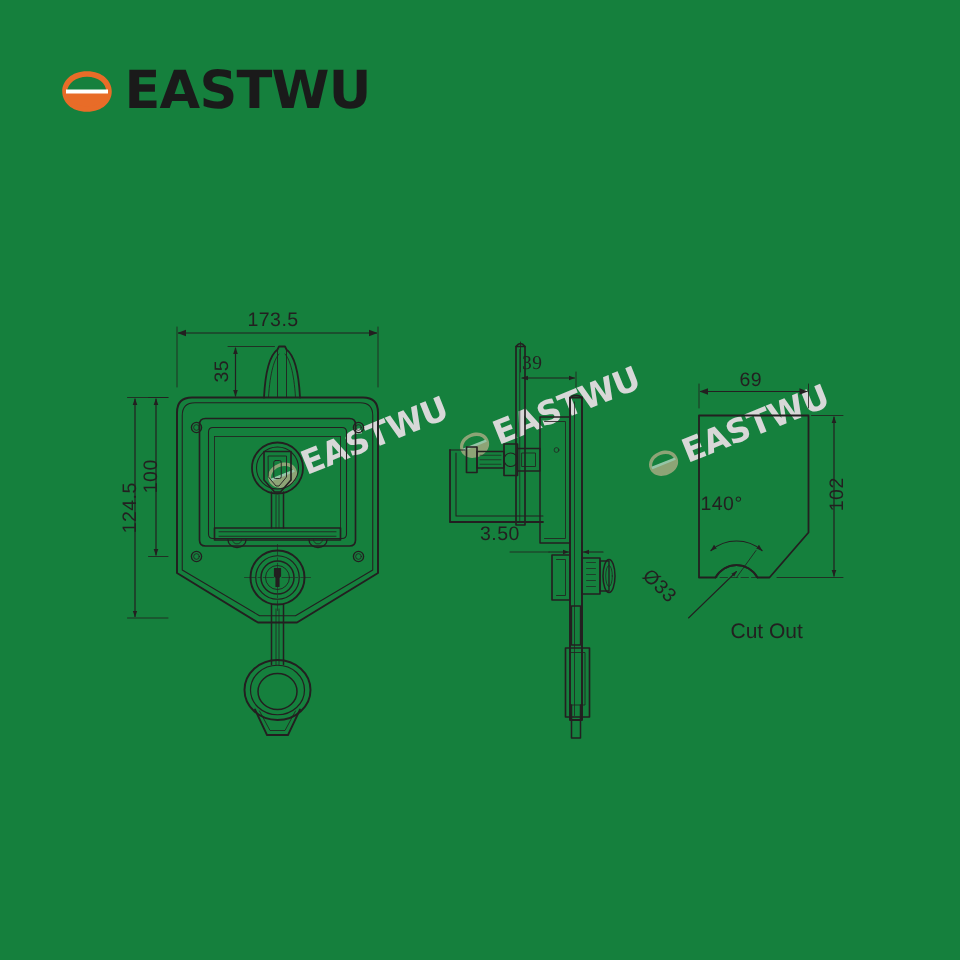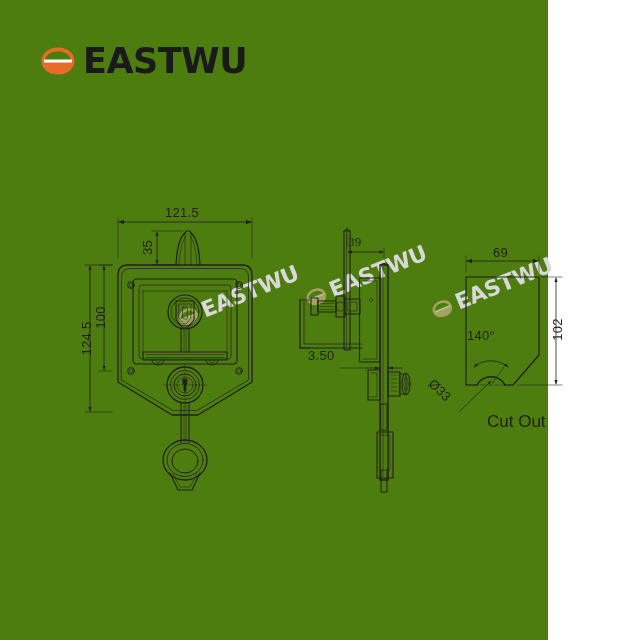--- a/index.html
+++ b/index.html
@@ -12,23 +12,23 @@
     width: 640px;
     height: 640px;
     position: relative;
     overflow: hidden;
     font-family: "Liberation Sans", sans-serif;
     color: #231f20;
   }
   #page {
     position: absolute;
     inset: 0;
-    width: 548px;
+    width: 640px;
     height: 640px;
-    background: #4d7c0f;
+    background: #15803d;
   }
 
   
   #brand {
     position: absolute;
     left: 40px;
     top: 40px;
     display: flex;
     align-items: center;
     gap: 7px;
@@ -87,21 +87,21 @@
     font-family: "Liberation Sans", sans-serif;
     font-size: 13px;
     color: #231f20;
     white-space: nowrap;
     letter-spacing: .3px;
   }
   .dim.vert { transform-origin: center center; transform: rotate(-90deg); }
   .caption {
     position: absolute;
     font-family: "Liberation Sans", sans-serif;
-    font-size: 17px;
+    font-size: 14px;
     color: #231f20;
     white-space: nowrap;
   }
 </style>
 </head>
 <body>
 
 <div id="page">
 
   <div id="brand">
@@ -317,31 +317,31 @@
         <path d="M539,272 L539,256" stroke-width="0.55"></path>
         <path d="M467,261 L538,261" marker-start="url(#ar)" marker-end="url(#ar)"></path>
 
         <path d="M541,277 L562,277" stroke-width="0.55"></path>
         <path d="M518,385 L562,385" stroke-width="0.55"></path>
         <path d="M556,278 L556,384" marker-start="url(#arS)" marker-end="url(#arS)"></path>
       </g>
     </g>
   </svg>
 
-  <span class="dim" style="left:165px; top:205px;">121.5</span>
+  <span class="dim" style="left:165px; top:205px;">173.5</span>
 
   <span class="dim vert" style="left:140px; top:240px;">35</span>
 
   <span class="dim vert" style="left:89px; top:310px;">100</span>
 
   <span class="dim vert" style="left:69px; top:331px;">124.5</span>
 
   <span class="dim" style="left:348px; top:234px;font-family:Liberation Serif, serif;">39</span>
 
-  <span class="dim" style="left:308px; top:348px;">3.50</span>
+  <span class="dim" style="left:320px; top:348px;">3.50</span>
 
   <span class="dim" style="left:493px; top:245px;">69</span>
 
   <span class="dim vert" style="left:546px; top:322px;">102</span>
 
   <span class="dim" style="left:467px; top:328px;">140°</span>
 
   <span class="dim" style="left:436px; top:376px; transform:rotate(44deg); transform-origin:left top;">Ø33</span>
 
   <span class="caption" style="left:487px; top:412px;">Cut Out</span>

